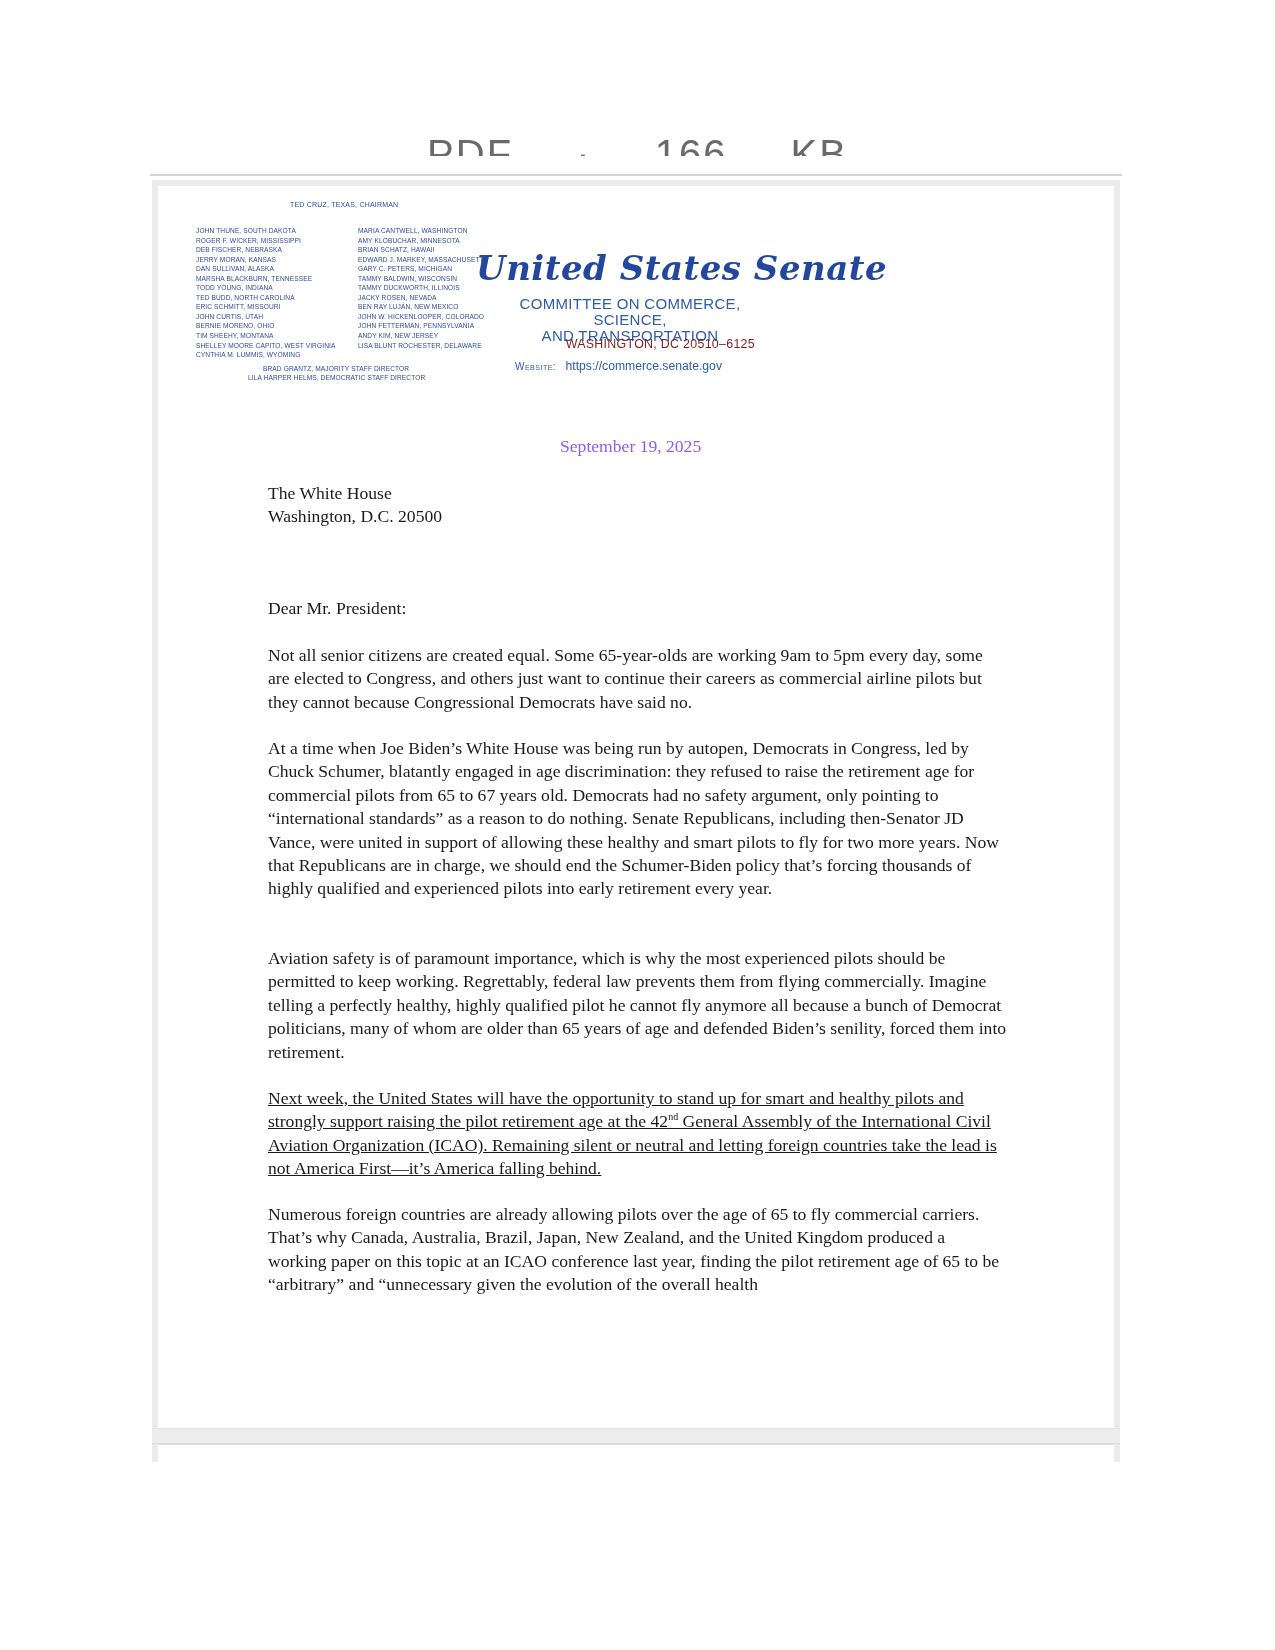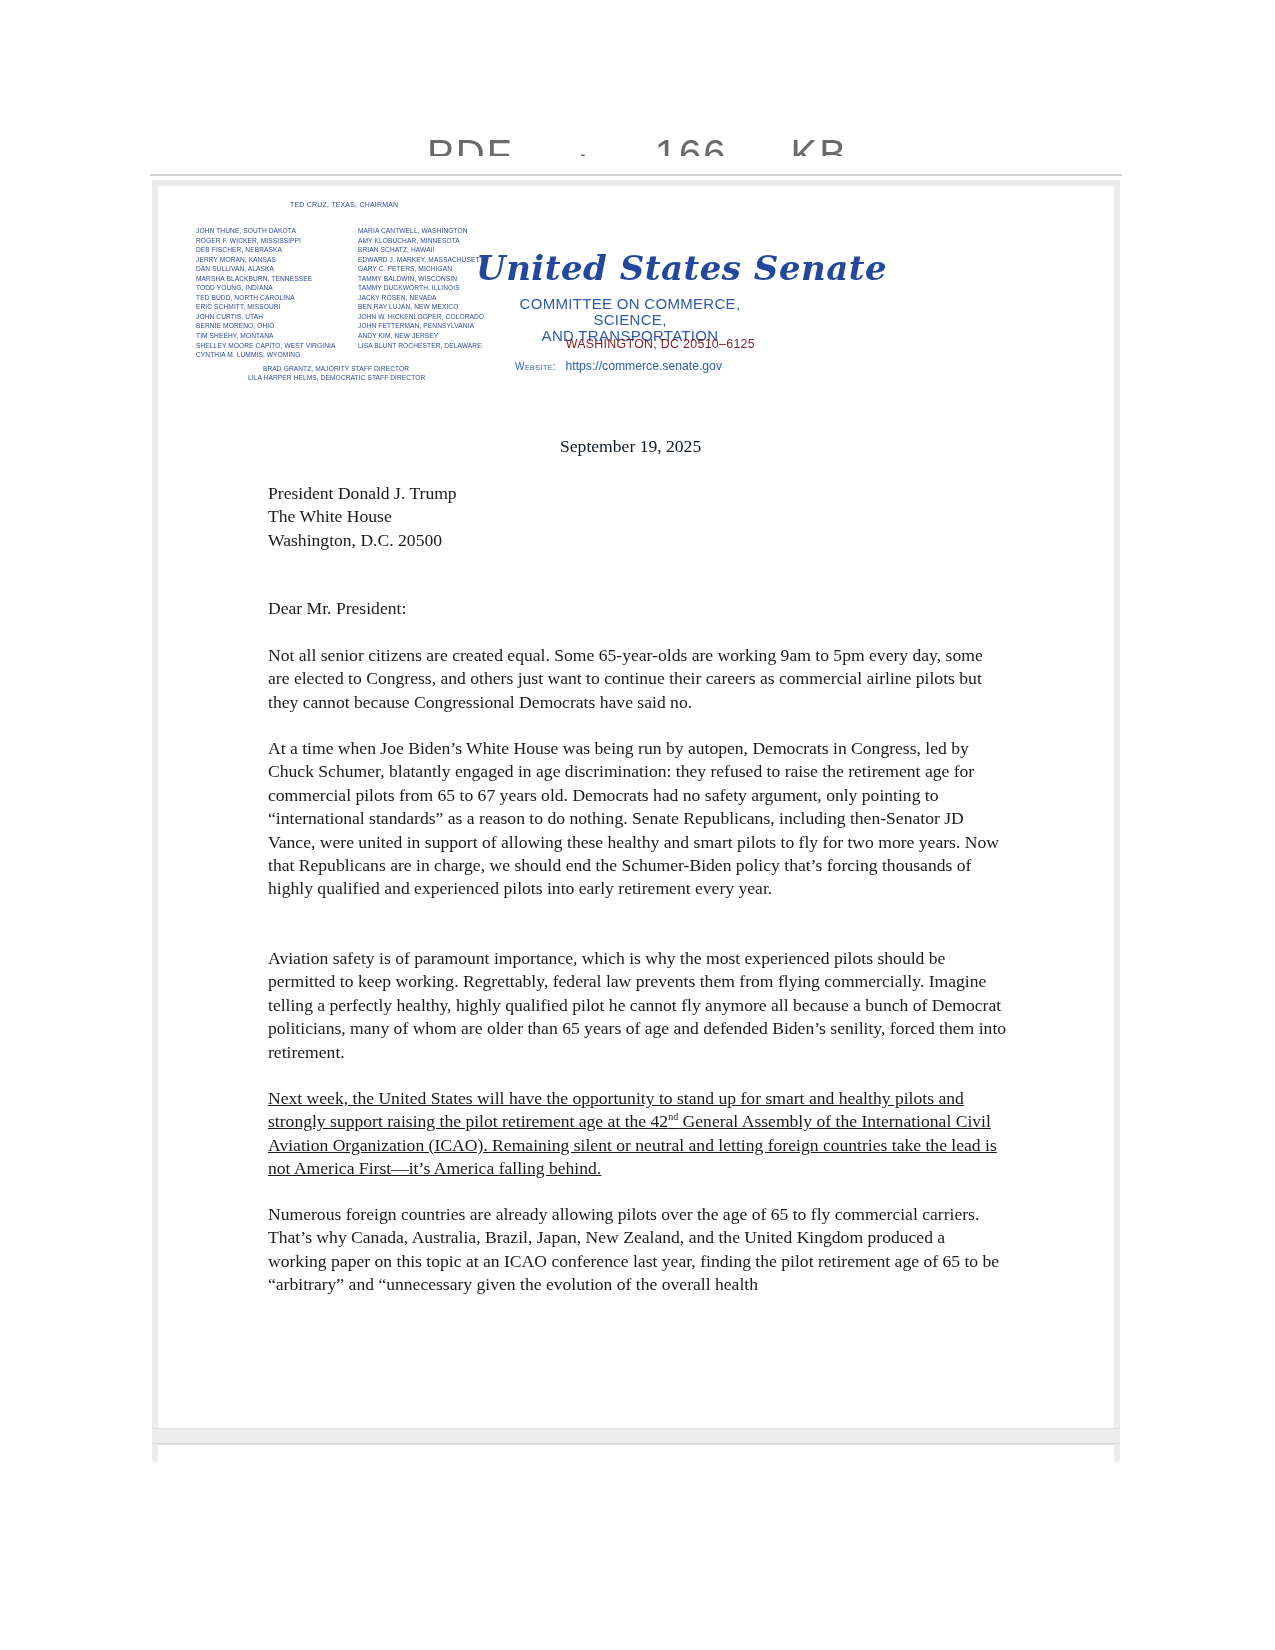--- a/index.html
+++ b/index.html
@@ -39,21 +39,21 @@
     position: absolute; left: 476px; top: 248px; font-family: "DejaVu Serif", serif;
     font-size: 34px; color: #23479c; font-weight: bold; font-style: italic; letter-spacing: 0.5px; white-space: nowrap;
   }
   .committee { left: 505px; width: 250px; text-align: center; top: 296px; font-size: 15px; line-height: 16px; color: #2e5bb0; letter-spacing: 0.3px; }
   .address { left: 505px; width: 250px; text-align: right; top: 337px; font-size: 12.4px; color: #7f1d1d; letter-spacing: 0.3px; }
   .website { left: 515px; top: 359px; font-size: 12.2px; color: #2e5bb0; white-space: nowrap; }
   .website .lbl { font-variant: small-caps; font-size: 10px; letter-spacing: 0.5px; margin-right: 6px; }
 
   
   .doc { position: absolute; left: 268px; width: 740px; color: #1a1a1a; font-size: 17.6px; line-height: 23.4px; }
-  .date { position: absolute; left: 560px; top: 436px; font-size: 17.6px; color: #0f172a; }
+  .date { position: absolute; left: 560px; top: 436px; font-size: 17.6px; color: #8b5cf6; }
   .addr-block { top: 482px; }
   .salutation { top: 597px; }
   .para { margin: 0; }
   .p1 { top: 644px; }
   .p2 { top: 737px; }
   .p3 { top: 947px; }
   .p4 { top: 1087px; text-decoration: underline; }
   .p5 { top: 1203px; }
   sup { font-size: 10px; line-height: 0; vertical-align: 7px; }
 </style>
@@ -110,21 +110,20 @@
 </div>
 <div class="lh address">WASHINGTON, DC 20510–6125</div>
 <div class="lh website">
   <span class="lbl">Website:</span>
   <span>https://commerce.senate.gov</span>
 </div>
 
 <div class="date">September 19, 2025</div>
 
 <div class="doc addr-block">
-  <div>President Donald J. Trump</div>
   <div>The White House</div>
   <div>Washington, D.C. 20500</div>
 </div>
 
 <div class="doc salutation">Dear Mr. President:</div>
 
 <p class="doc para p1">Not all senior citizens are created equal. Some 65-year-olds are working 9am to 5pm every day, some are elected to Congress, and others just want to continue their careers as commercial airline pilots but they cannot because Congressional Democrats have said no.</p>
 <p class="doc para p2">At a time when Joe Biden’s White House was being run by autopen, Democrats in Congress, led by Chuck Schumer, blatantly engaged in age discrimination: they refused to raise the retirement age for commercial pilots from 65 to 67 years old. Democrats had no safety argument, only pointing to “international standards” as a reason to do nothing. Senate Republicans, including then-Senator JD Vance, were united in support of allowing these healthy and smart pilots to fly for two more years. Now that Republicans are in charge, we should end the Schumer-Biden policy that’s forcing thousands of highly qualified and experienced pilots into early retirement every year.</p>
 <p class="doc para p3">Aviation safety is of paramount importance, which is why the most experienced pilots should be permitted to keep working. Regrettably, federal law prevents them from flying commercially. Imagine telling a perfectly healthy, highly qualified pilot he cannot fly anymore all because a bunch of Democrat politicians, many of whom are older than 65 years of age and defended Biden’s senility, forced them into retirement.</p>
 <p class="doc para p4"><span>Next week, the United States will have the opportunity to stand up for smart and healthy pilots and strongly support raising the pilot retirement age at the 42</span><sup>nd</sup><span> General Assembly of the International Civil Aviation Organization (ICAO). Remaining silent or neutral and letting foreign countries take the lead is not America First—it’s America falling behind.</span></p>

